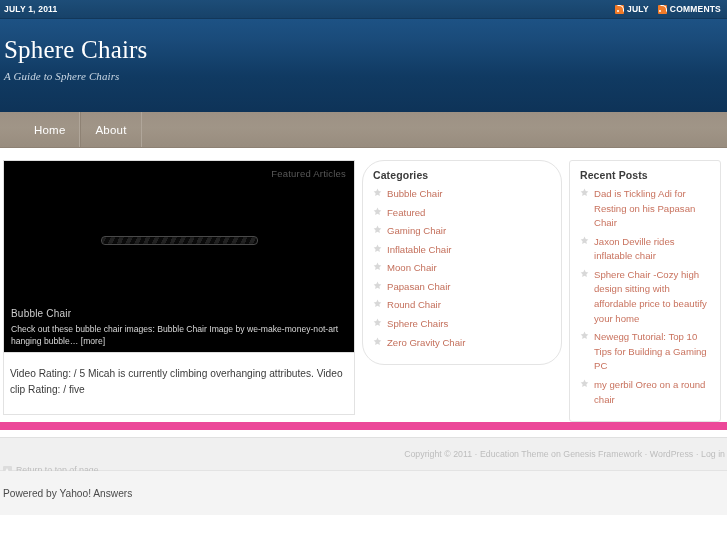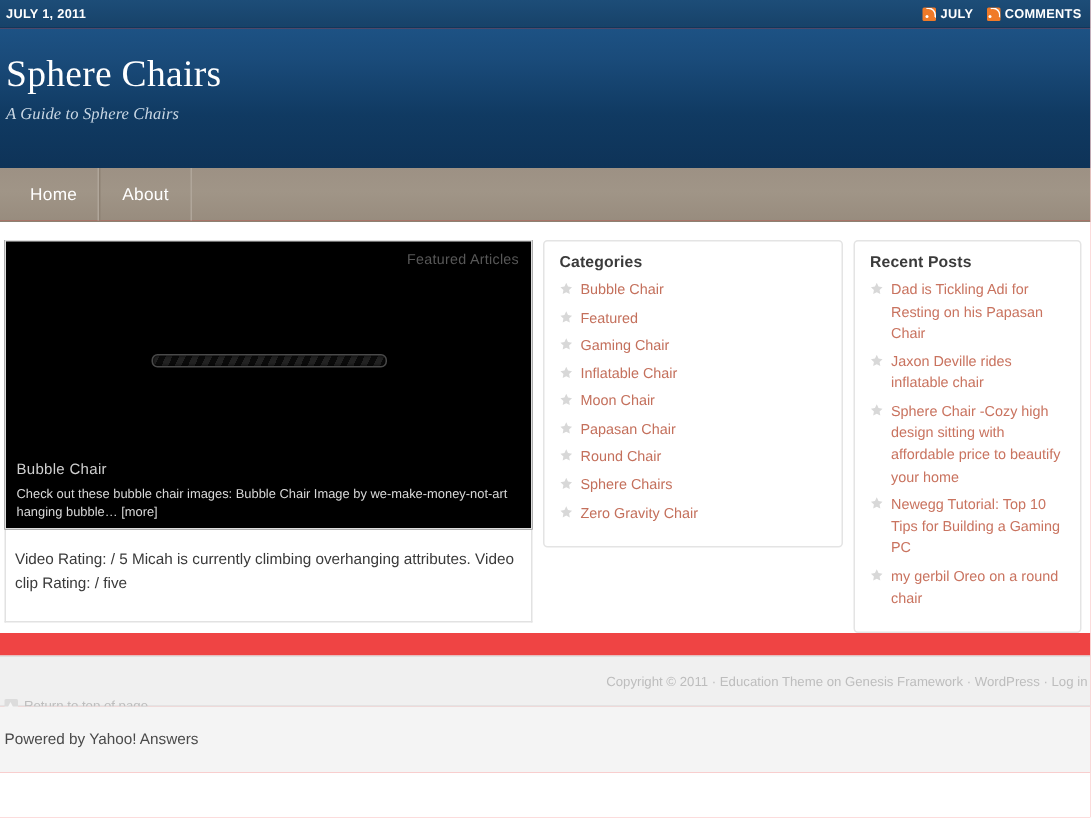--- a/index.html
+++ b/index.html
@@ -6,22 +6,22 @@
   * { box-sizing: border-box; }
   html, body {
     margin: 0; padding: 0;
     width: 727px; height: 545px;
     background: #ffffff;
     font-family: "Liberation Sans", sans-serif;
     overflow: hidden;
   }
   .page {
     position: relative;
-    width: 727px; height: 545px;
-    background: #ef4444;
+    width: 727px; height: 430px;
+    background: #ec4899;
   }
 
   
   .topbar {
     position: relative;
     height: 19px;
     background: #1b4a75;
     background: linear-gradient(to bottom, #1d4d78 0%, #174269 100%);
     border-bottom: 1px solid #12375a;
     display: flex;
@@ -102,21 +102,21 @@
     letter-spacing: .1px;
   }
 
   
   .nav {
     height: 36px;
     background: linear-gradient(to bottom, #9d9184 0%, #a09587 45%, #988c7e 100%);
     border-bottom: 1px solid #8d8173;
     display: flex;
     align-items: stretch;
-    padding-left: 6px;
+    padding-left: 20px;
   }
   .nav-item {
     display: flex;
     align-items: center;
     padding: 0 14px;
     color: #ffffff;
     font-size: 11.5px;
     text-decoration: none;
     border-right: 1px solid #b0a69a;
     border-left: 1px solid #8e8274;
@@ -210,21 +210,21 @@
   }
 
   
   .widget {
     background: #ffffff;
     border: 1px solid #e4e4e4;
     border-radius: 3px;
     padding: 8px 10px 10px 10px;
     box-shadow: 0 0 0 1px rgba(255,255,255,.6) inset;
   }
-  .widget-cats { width: 200px; flex: none; }
+  .widget-cats { width: 200px; flex: none; border-radius: 22px; }
   .widget-recent { width: 152px; flex: none; }
   .widget-title {
     margin: 0 0 6px 0;
     font-size: 10.5px;
     font-weight: bold;
     color: #3b3b3b;
     letter-spacing: .1px;
   }
   .widget ul {
     list-style: none;

